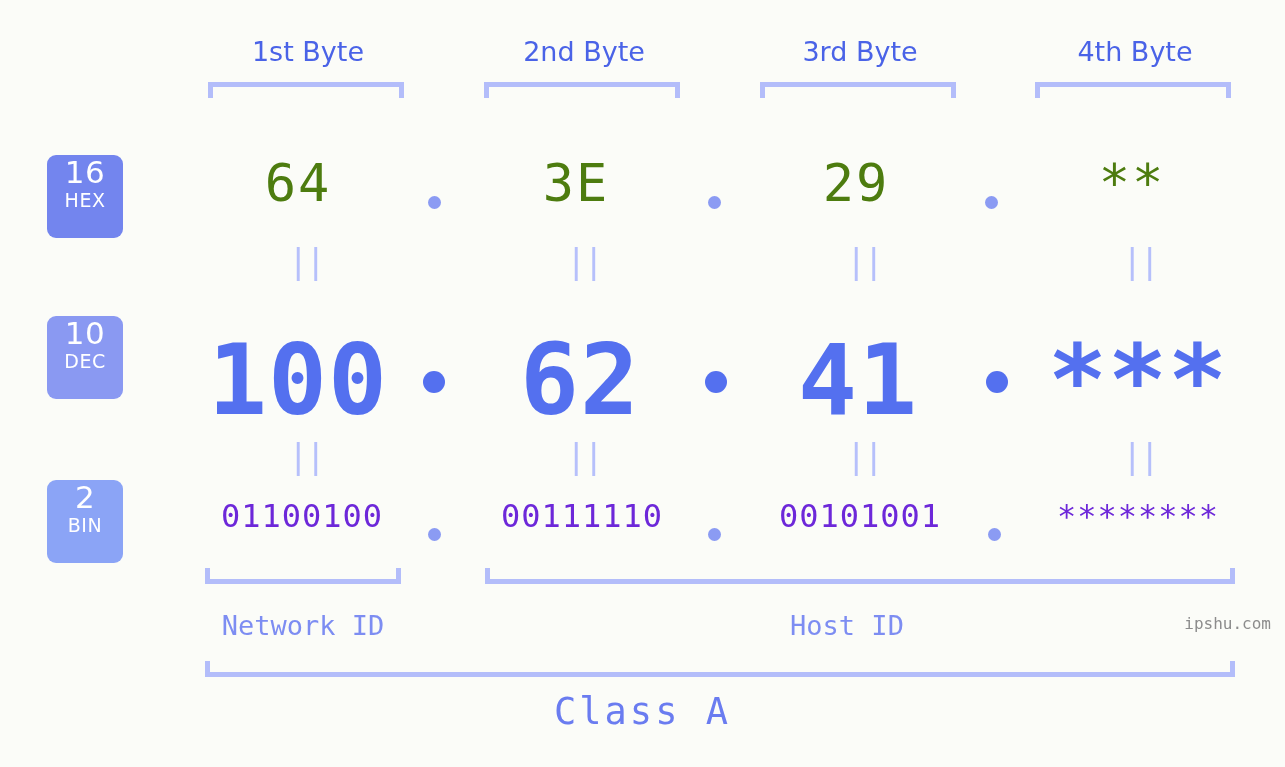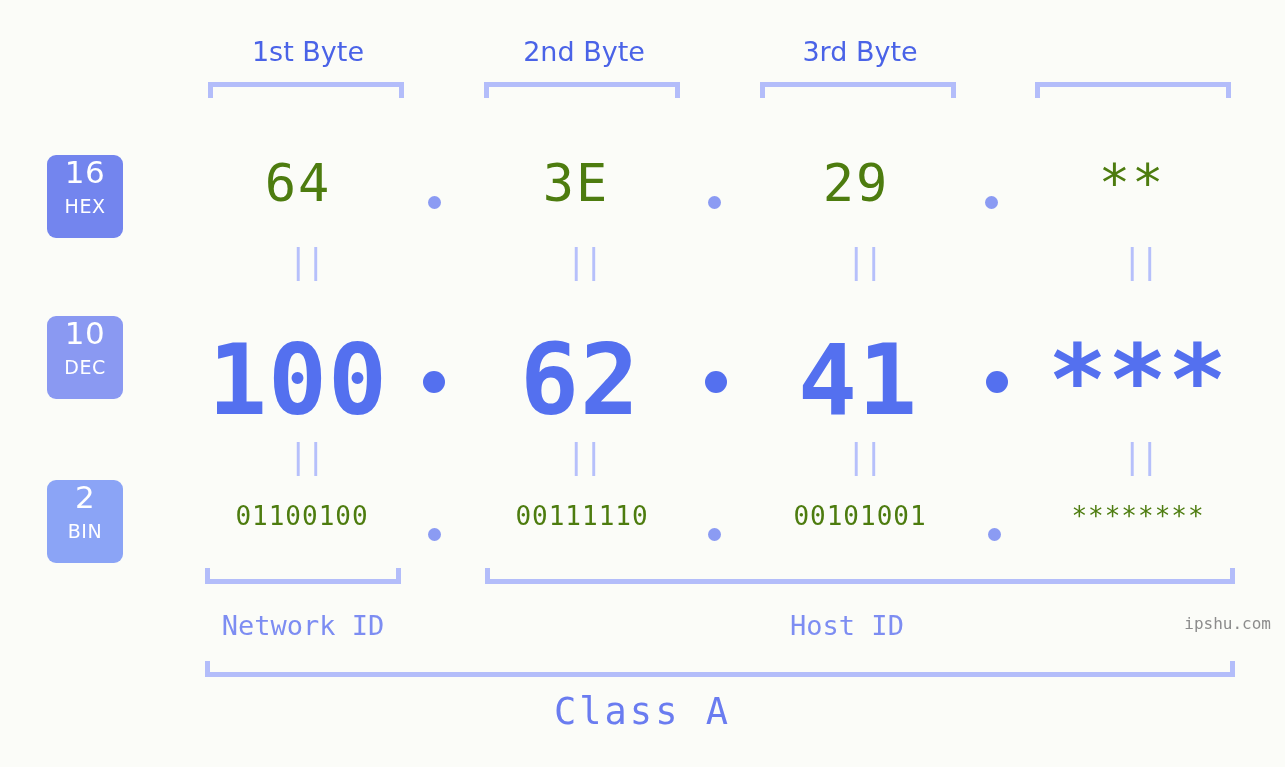--- a/index.html
+++ b/index.html
@@ -69,21 +69,20 @@
     line-height: 34px;
     font-weight: 400;
     letter-spacing: 0.5px;
   }
   .badge .abbr {
     display: block;
     font-size: 19px;
     line-height: 22px;
     padding-bottom: 9px;
     letter-spacing: 0.5px;
-    margin-top: 6px;
   }
   #badge-hex { top: 155px; height: 83px; background: #7385ee; }
   #badge-dec { top: 316px; height: 83px; background: #8a99f2; }
   #badge-bin { top: 480px; height: 83px; background: #8ba4f6; }
 
   
   .eq {
     position: absolute;
     width: 22px;
     height: 32px;
@@ -121,23 +120,23 @@
     top: 300px;
     font-size: 98px;
     line-height: 104px;
     color: #5470ef;
     font-weight: bold;
     letter-spacing: 1px;
     margin-top: 28px;
   }
   .row-bin .val {
     top: 495px;
-    font-size: 26px;
+    font-size: 32px;
     line-height: 42px;
-    color: #4d7c0f;
+    color: #6d28d9;
     letter-spacing: 1px;
   }
 
   
   .id-label {
     position: absolute;
     top: 608px;
     height: 36px;
     line-height: 36px;
     text-align: center;
@@ -169,20 +168,21 @@
   }
 </style>
 </head>
 <body>
 
 <div id="stage">
 
   <div class="byte-label" style="left:208px; width:200px;">1st Byte</div>
   <div class="byte-label" style="left:484px; width:200px;">2nd Byte</div>
   <div class="byte-label" style="left:760px; width:200px;">3rd Byte</div>
+  <div class="byte-label" style="left:1035px; width:200px;">4th Byte</div>
 
   <div class="bracket-down" style="left:208px; top:82px; width:196px;"></div>
   <div class="bracket-down" style="left:484px; top:82px; width:196px;"></div>
   <div class="bracket-down" style="left:760px; top:82px; width:196px;"></div>
   <div class="bracket-down" style="left:1035px; top:82px; width:196px;"></div>
 
   <div class="badge" id="badge-hex">
     <span class="num">16</span>
     <span class="abbr">HEX</span>
   </div>

